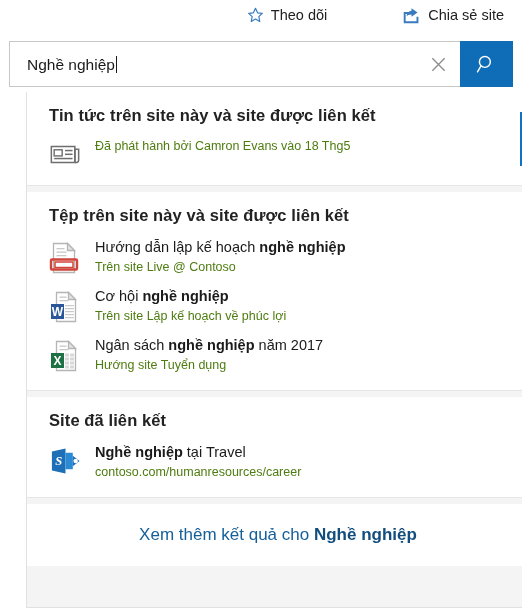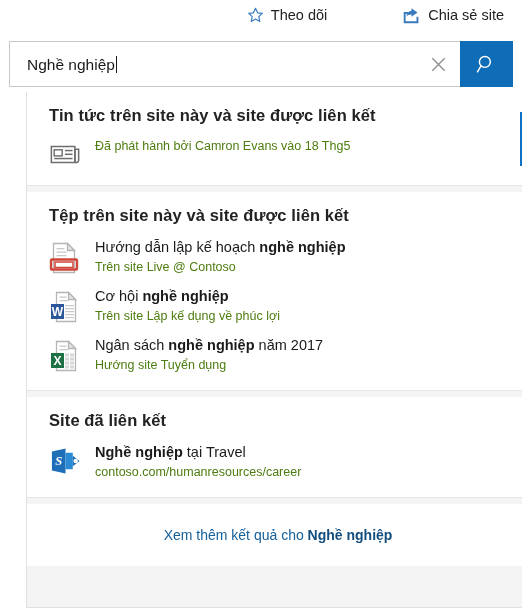--- a/index.html
+++ b/index.html
@@ -150,21 +150,21 @@
   .group-gap { height: 6px; background: #f4f4f4; }
 
   .footer {
     background: #ffffff;
     height: 62px;
     display: flex;
     align-items: center;
     justify-content: center;
   }
   .footer-link {
-    font-size: 14px;
+    font-size: 17px;
     color: #16609a;
     cursor: pointer;
     white-space: nowrap;
   }
   .footer-link b { font-weight: bold; color: #124d7e; }
 
   
   .scroll-track {
     position: absolute;
     right: 0px; top: 0px;
@@ -292,21 +292,21 @@
               <rect x="16" y="21" width="9" height="1.2"></rect>
               <rect x="16" y="24" width="9" height="1.2"></rect>
               <rect x="16" y="27" width="9" height="1.2"></rect>
             </g>
             <rect x="2" y="14" width="13" height="15" fill="#2b579a"></rect>
             <text x="8.5" y="25.5" font-family="Liberation Sans, sans-serif" font-size="12" font-weight="bold" fill="#ffffff" text-anchor="middle">W</text>
           </svg>
         </div>
         <div class="result-text">
           <div class="r-title"><span>Cơ hội </span><b>nghề nghiệp</b><span></span></div>
-          <div class="r-sub">Trên site Lập kế dụng về phúc lợi</div>
+          <div class="r-sub">Trên site Lập kế hoạch về phúc lợi</div>
         </div>
       </div>
 
       <div class="result">
         <div class="result-ico">
           <svg width="30" height="34" viewBox="0 0 30 34">
             <path d="M7.5 2.5h12l7 7v22h-19z" fill="#ffffff" stroke="#b5b5b5" stroke-width="1.3"></path>
             <path d="M19.5 2.5l7 7h-7z" fill="#e4e4e4" stroke="#b5b5b5" stroke-width="1.3"></path>
             <rect x="10.5" y="6.5" width="7" height="1.3" fill="#c9c9c9"></rect>
             <rect x="10.5" y="10" width="9" height="1.3" fill="#c9c9c9"></rect>

